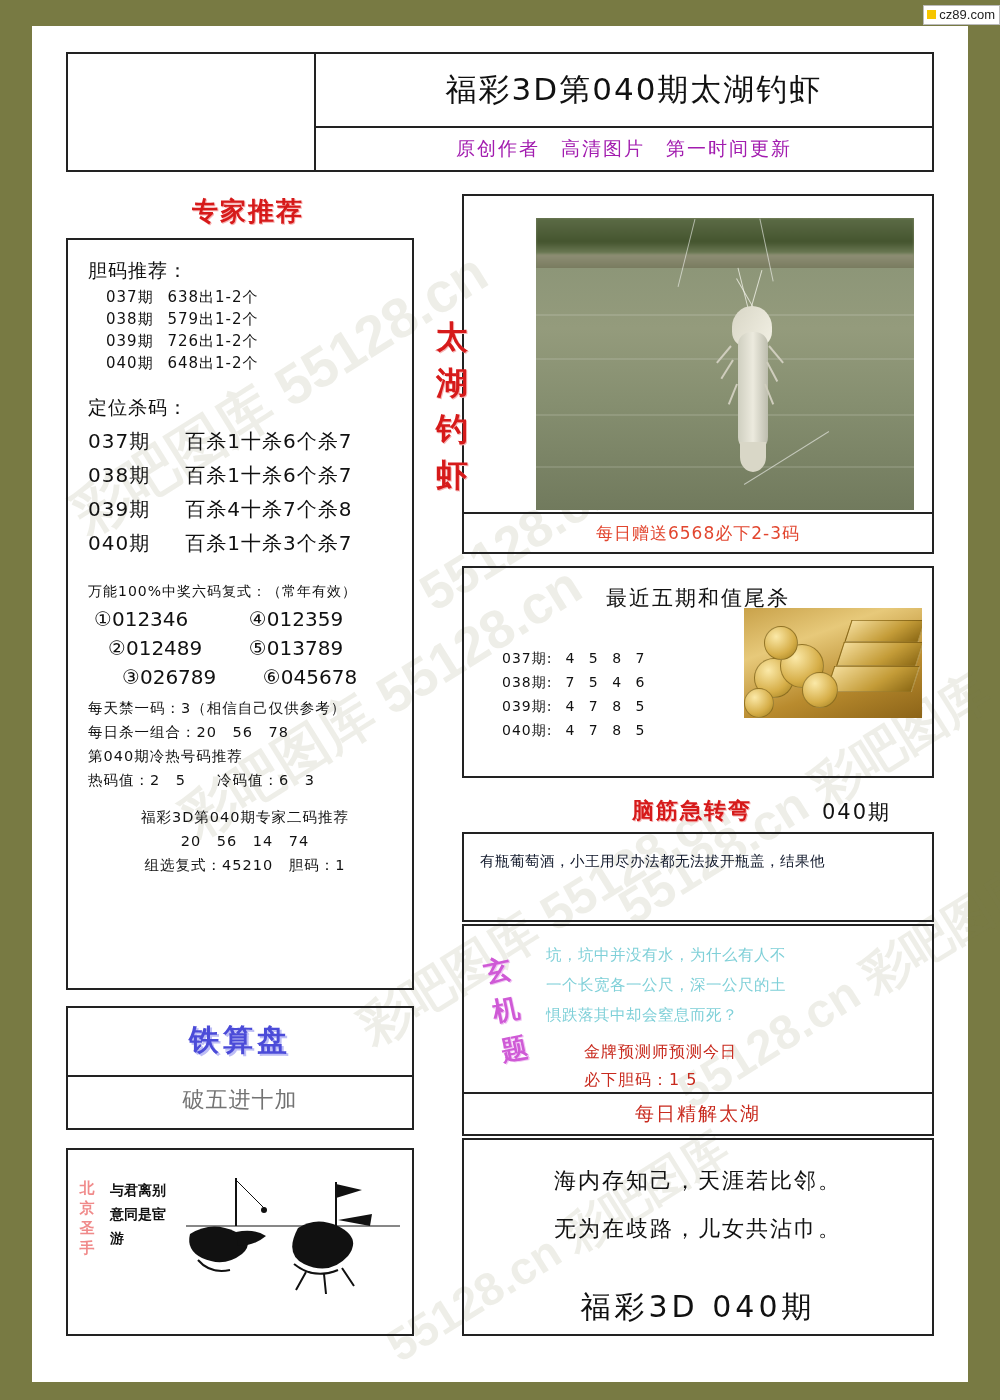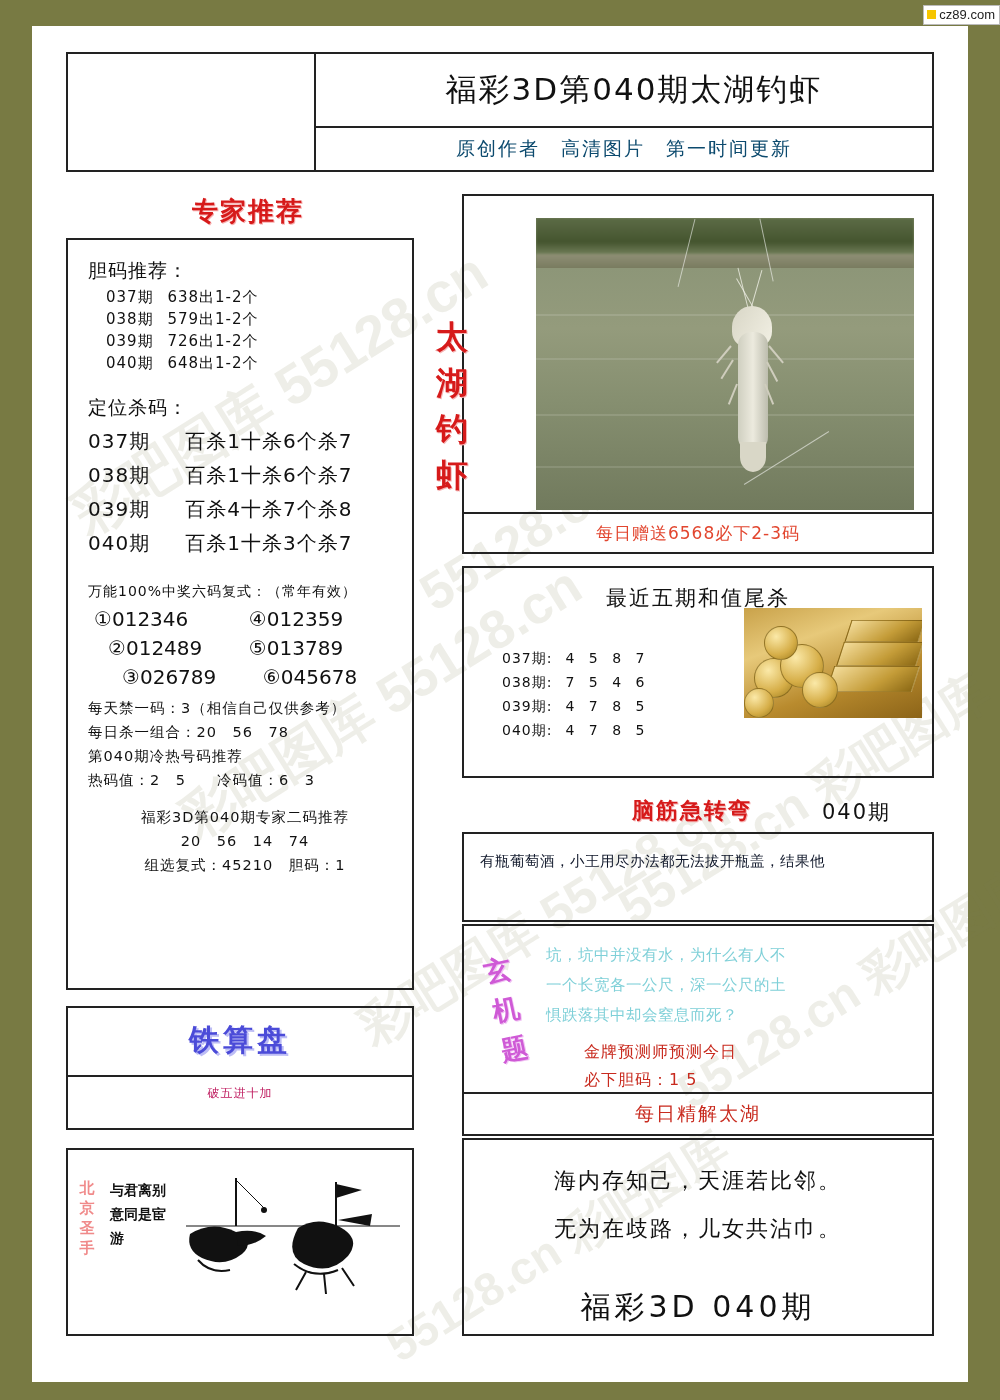--- a/index.html
+++ b/index.html
@@ -53,21 +53,21 @@
   .header-right { flex:1; display:flex; flex-direction:column; }
   .h-title {
     flex:1; display:flex; align-items:center; justify-content:center;
     font-size:31px; letter-spacing:2px; color:#111; font-weight:normal;
     border-bottom:2px solid #222;
     font-family:"DejaVu Sans", sans-serif;
     padding-left:20px;
   }
   .h-sub {
     height:42px; display:flex; align-items:center; justify-content:center;
-    font-size:19px; letter-spacing:2px; color:#0c4a6e;
+    font-size:19px; letter-spacing:2px; color:#a21caf;
   }
 
   
   .exp-title {
     position:absolute; left:160px; top:168px;
     font-size:26px; font-weight:bold; color:#d61a1a;
     text-shadow:1px 1px 0 #f7b0b0;
     letter-spacing:2px;
   }
   .left-box {
@@ -100,21 +100,21 @@
   .tsp-box {
     position:absolute; left:34px; top:980px; width:348px; height:124px;
     border:2px solid #222;
   }
   .tsp-title {
     text-align:center; font-size:30px; font-weight:bold; color:#4b4bd8;
     text-shadow:2px 2px 0 #bdbdf5; letter-spacing:4px; margin-top:12px;
   }
   .tsp-rule {
     border-top:2px solid #222; margin-top:14px; padding-top:8px;
-    text-align:center; font-size:12px; color:#be185d; letter-spacing:1px;
+    text-align:center; font-size:22px; color:#737373; letter-spacing:1px;
   }
 
   
   .ill-box {
     position:absolute; left:34px; top:1122px; width:348px; height:188px;
     border:2px solid #222; overflow:hidden;font-weight:bold;
   }
   .ill-bj {
     position:absolute; left:8px; top:28px; width:22px;
     font-size:15px; color:#f08a8a; line-height:20px; text-align:center;

